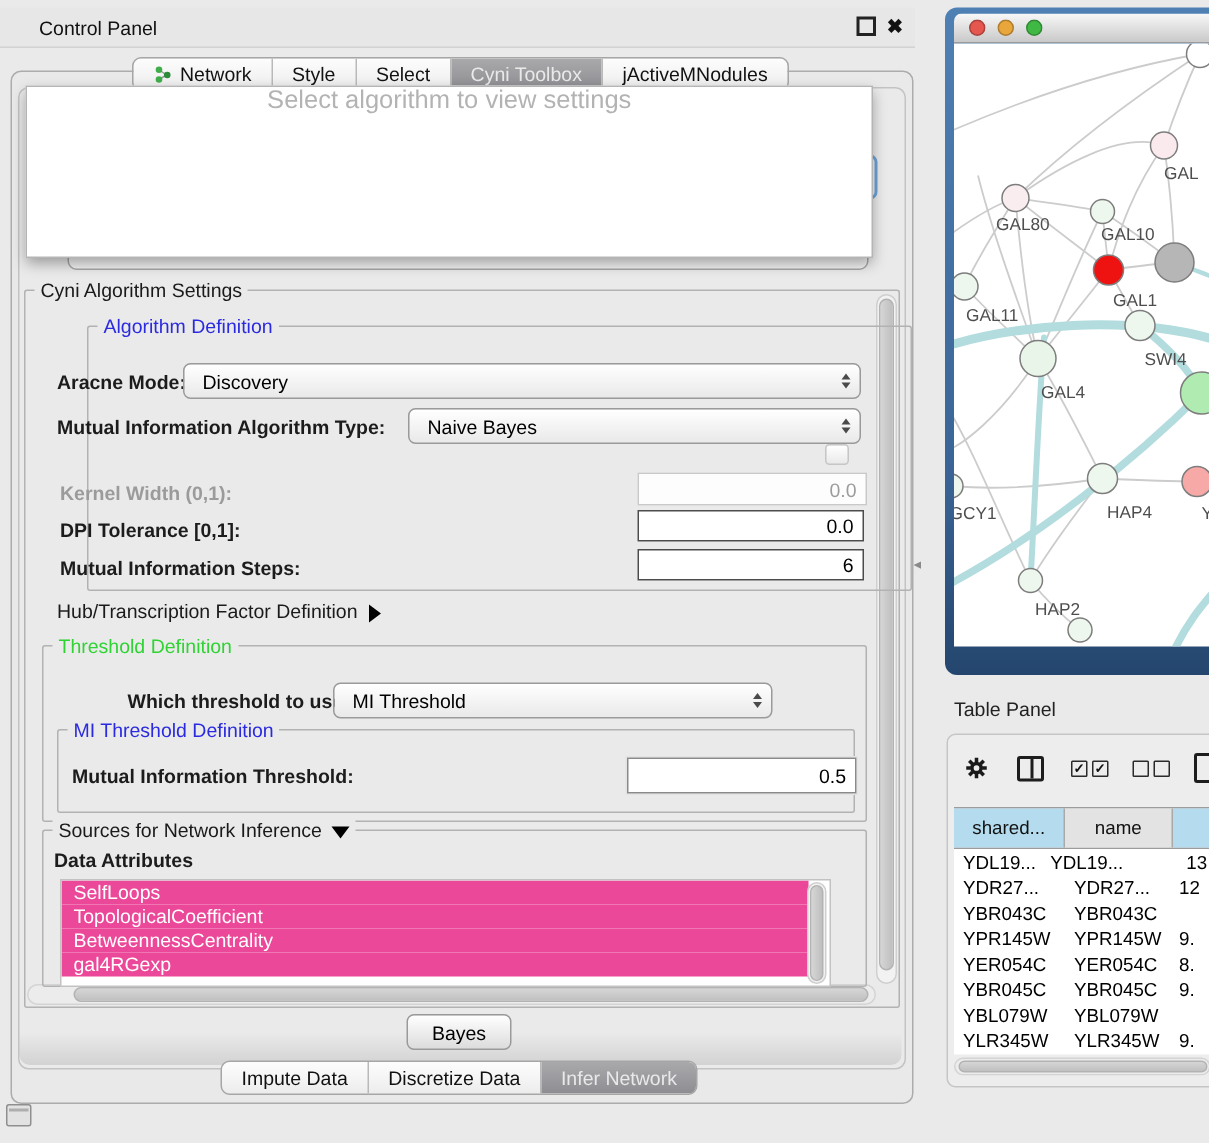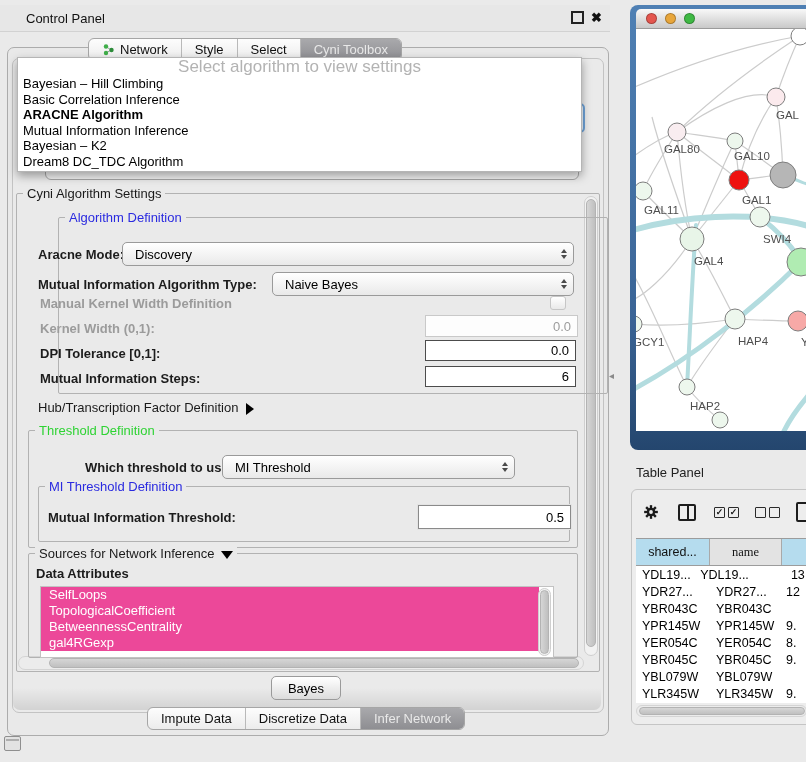--- a/index.html
+++ b/index.html
@@ -72,21 +72,21 @@
   .tp-toolbar{position:absolute;left:10px;top:12px;display:flex;align-items:center;gap:0;}
   .pairbox{display:flex;gap:3px;}
   .pb{width:9px;height:9px;border:1.5px solid #2a2a2a;border-radius:1px;font-size:9px;line-height:8px;text-align:center;color:#111;font-weight:bold;}
   .split-ic{width:14px;height:13px;border:2px solid #1d1d1d;border-radius:2px;position:relative;}
   .split-ic::after{content:"";position:absolute;left:50%;top:0;bottom:0;width:2px;background:#1d1d1d;}
   .doc-ic{width:13px;height:16px;border:2px solid #1d1d1d;border-radius:2px;}
   .tbl{position:absolute;left:4px;top:48px;width:171px;overflow:hidden;}
   .tbl-head{display:flex;height:26px;border-top:1px solid #9c9c9c;border-bottom:1px solid #9c9c9c;}
   .th{display:flex;align-items:center;justify-content:center;font-size:12.5px;color:#111;border-right:1px solid #a9a9a9;box-sizing:border-box;}
   .th.blue{background:#b5dcee;}
-  .th.gray{background:#e3e3e3;font-family:Liberation Serif, serif;}
+  .th.gray{background:#e3e3e3;}
   .tbl-body{background:#fff;height:137px;overflow:hidden;}
   .tr{display:flex;height:17px;align-items:center;}
   .td{font-size:12.5px;color:#000;white-space:nowrap;overflow:hidden;box-sizing:border-box;}
   .mini-ic{left:4px;top:736px;width:15px;height:13px;border:1.5px solid #8f8f8f;background:#e2e2e2;border-radius:2px;}
   .mini-ic::after{content:"";position:absolute;left:1px;right:1px;top:2px;height:2px;background:#aeaeae;}
   .divider-ar{left:609px;top:370px;font-size:10px;color:#8a8a8a;}
 </style>
 </head>
 <body>
 
@@ -117,37 +117,32 @@
       </div>
       <div class="tab">
         <span>Style</span>
       </div>
       <div class="tab">
         <span>Select</span>
       </div>
       <div class="tab sel">
         <span>Cyni Toolbox</span>
       </div>
+      <div class="tab">
+        <span>jActiveMNodules</span>
+      </div>
     </div>
 
   <div class="abs focus-sliver"></div>
   <div class="abs bg-combo">
     <span>gal-filtered.sif default node</span>
   </div>
 
   <div class="abs popup">
     <div class="ph">Select algorithm to view settings</div>
-    <div>
-        <div class="dd-item">Bayesian – Hill Climbing</div>
-        <div class="dd-item">Basic Correlation Inference</div>
-        <div class="dd-item bold">ARACNE Algorithm</div>
-        <div class="dd-item">Mutual Information Inference</div>
-        <div class="dd-item">Bayesian – K2</div>
-        <div class="dd-item">Dream8 DC_TDC Algorithm</div>
-      </div>
   </div>
 
   <div class="abs grp" style="left:16px;top:193px;width:582px;height:477px;">
     <span class="grp-title t-black">Cyni Algorithm Settings</span>
   </div>
 
   <div class="abs sb-v" style="left:584px;top:196px;width:12px;height:458px;">
     <div class="sb-thumb" style="top:2px;height:446px;"></div>
   </div>
 
@@ -167,21 +162,20 @@
       </span>
   </div>
   <span class="abs lbl" style="left:38px;top:277px;">Mutual Information Algorithm Type:</span>
   <div class="abs combo" style="left:272px;top:272px;width:300px;">
     <span class="cv">Naive Bayes</span>
     <span class="spin">
         <span class="tri-u"></span>
         <span class="tri-d"></span>
       </span>
   </div>
-  <span class="abs lbl dis" style="left:40px;top:296px;">Manual Kernel Width Definition</span>
   <span class="abs chk" style="left:550px;top:296px;"></span>
   <span class="abs lbl dis" style="left:40px;top:321px;">Kernel Width (0,1):</span>
   <div class="abs inp dis" style="left:425px;top:315px;width:145px;height:20px;">
     <span>0.0</span>
   </div>
   <span class="abs lbl" style="left:40px;top:346px;">DPI Tolerance [0,1]:</span>
   <div class="abs inp strong" style="left:425px;top:340px;width:143px;height:19px;">
     <span>0.0</span>
   </div>
   <span class="abs lbl" style="left:40px;top:371px;">Mutual Information Steps:</span>

